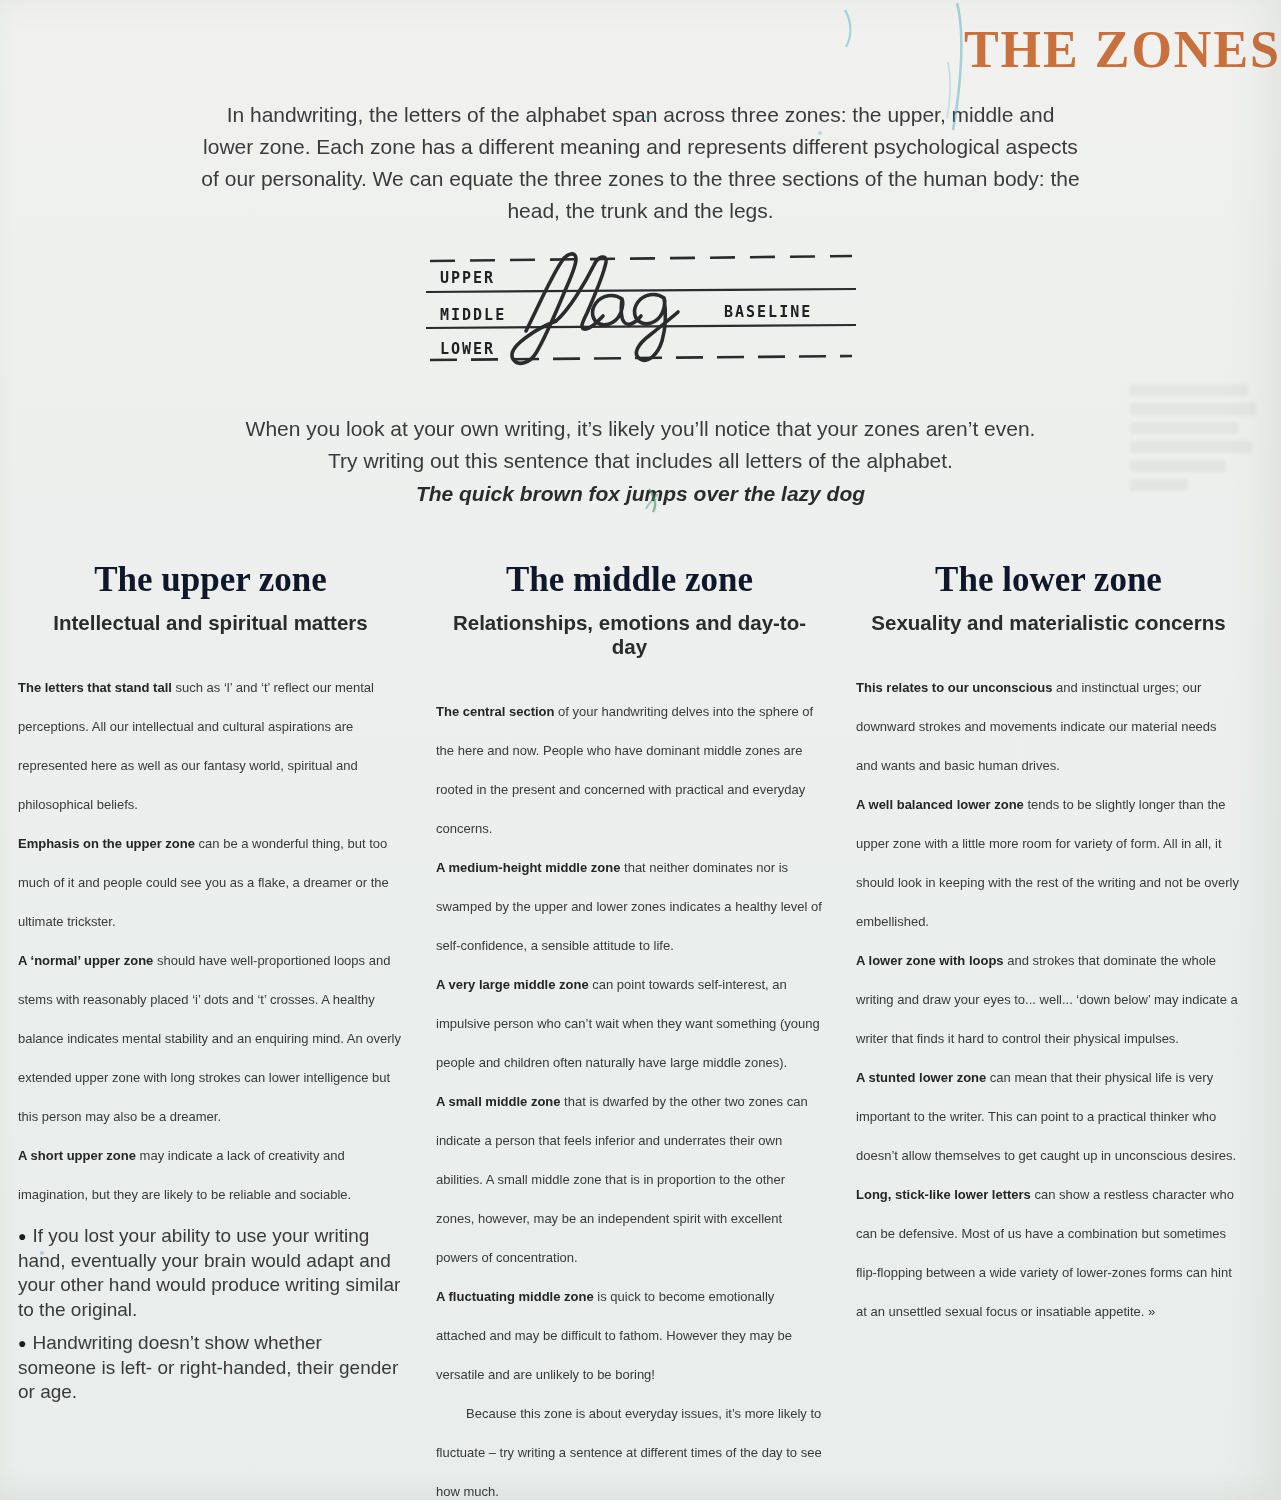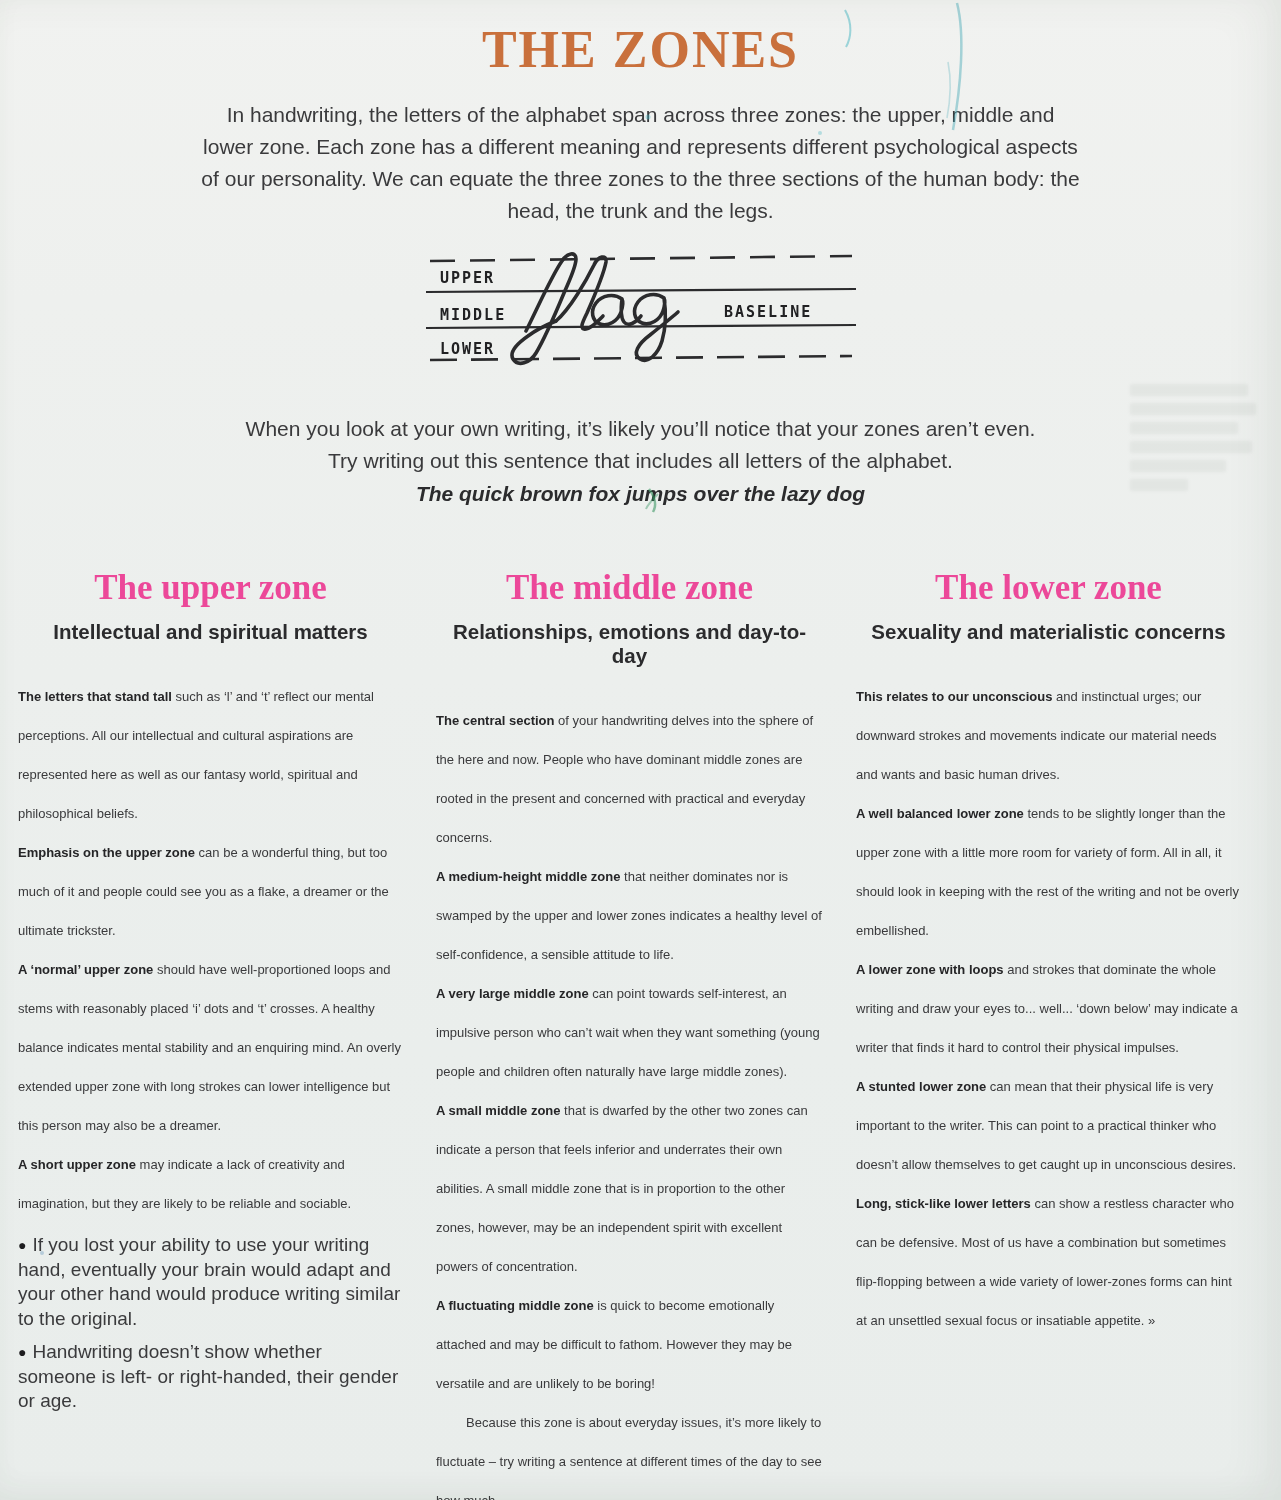--- a/index.html
+++ b/index.html
@@ -6,37 +6,37 @@
   body{
     width:1281px;height:1500px;position:relative;overflow:hidden;
     background:linear-gradient(180deg,#f1f2f0 0%,#eef0ee 20%,#eaeeec 70%,#e9edeb 100%);
     font-family:"Liberation Sans",sans-serif;color:#3a3a3c;
   }
   .vignette{position:absolute;inset:0;pointer-events:none;z-index:6;
     box-shadow:inset -22px 0 38px rgba(70,80,75,.06), inset 0 -10px 24px rgba(70,80,75,.03);}
   
   h1.title{
     font-family:"Liberation Serif",serif;font-weight:700;color:#c9703c;
-    text-align:center;font-size:52px;letter-spacing:2px;margin:20px 0 0;
+    text-align:right;font-size:52px;letter-spacing:2px;margin:20px 0 0;
   }
   .intro{margin-top:20px;text-align:center;font-size:21px;line-height:32px;color:#3a3a3c;}
   .intro div{white-space:nowrap;}
   
   figure.zones{width:430px;margin:24px auto 0;padding:0;}
   figure.zones svg{display:block;}
   .diag-label{font-family:"DejaVu Sans Mono",monospace;font-size:15px;font-weight:700;
     letter-spacing:2px;fill:#212123;}
   
   .exercise{margin-top:32px;text-align:center;font-size:21px;line-height:32px;color:#3a3a3c;}
   .pangram{font-weight:700;font-style:italic;color:#2b2b2d;margin-top:1px;font-size:21px;}
   
   .columns{display:grid;grid-template-columns:385px 387px 385px;column-gap:33px;
     padding:0 25px 0 18px;margin-top:46px;}
   .col h2{font-family:"Liberation Serif",serif;font-weight:700;font-size:35px;
-    color:#ec4899;text-align:center;margin:12px;letter-spacing:0;}
+    color:#0f172a;text-align:center;margin:4px;letter-spacing:0;}
   .col h3{font-size:20.5px;font-weight:700;color:#2b2b2d;text-align:center;margin:11px 0 0;}
   .col .body{margin-top:33px;font-size:13px;line-height:39px;color:#3a3a3c;}
   .body p{margin:0;}
   .body p.indent{text-indent:30px;}
   .body b{font-weight:700;color:#252527;}
   h2.dyk{font-family:"Liberation Serif",serif;font-weight:400;font-size:42px;line-height:1.14;
     letter-spacing:1px;color:#c9703c;text-align:left;margin:22px 0 0;max-width:300px;}
   .bullets{margin-top:10px;font-size:19px;line-height:24.5px;}
   .bullets p{margin:0 0 9px;}
   .dot{font-size:14px;color:#1d1d1f;margin-right:6px;vertical-align:1px;}

